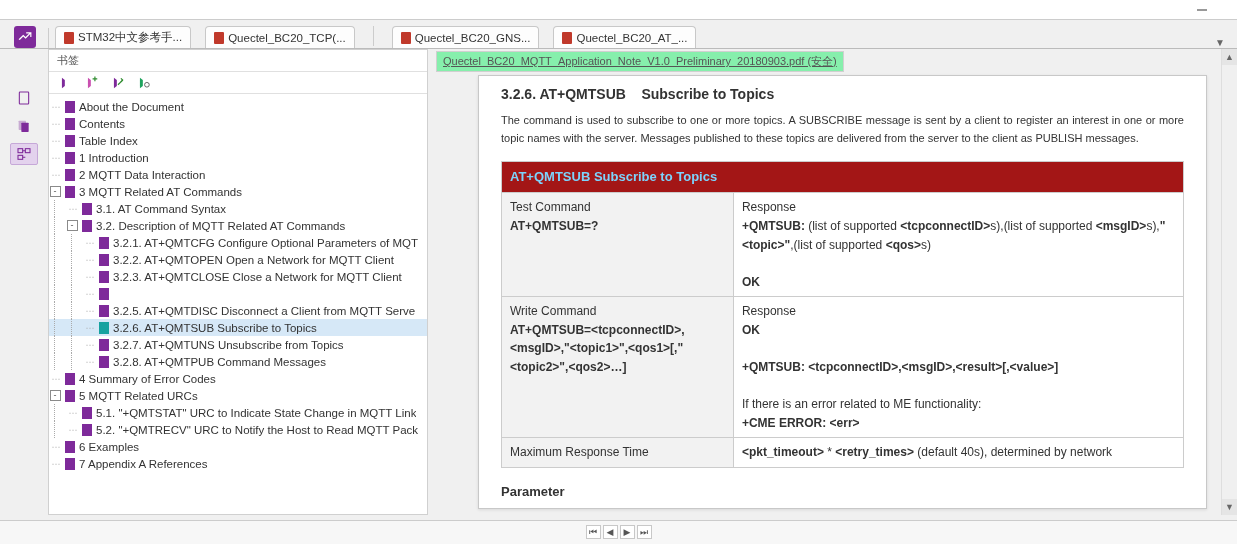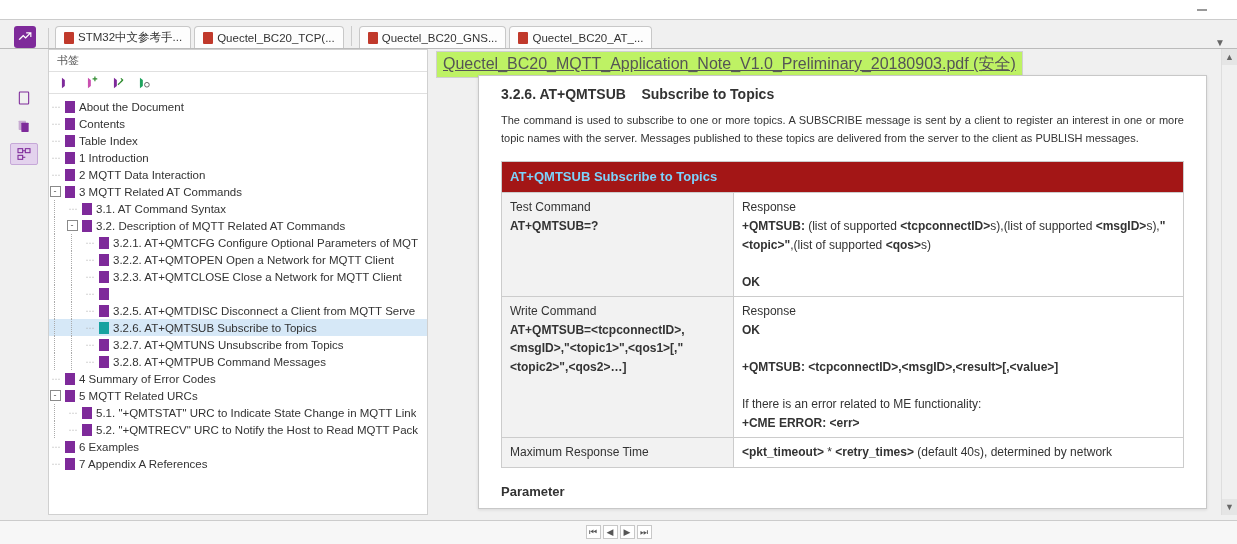--- a/index.html
+++ b/index.html
@@ -46,21 +46,21 @@
 .node.current { background: #d6e8f7; }
 .node .label { overflow: hidden; text-overflow: ellipsis; }
 .exp { width: 11px; height: 11px; border: 1px solid #8a8a8a; display: inline-flex; align-items: center; justify-content: center; font-size: 9px; line-height: 1; margin-right: 2px; background: #fff; color: #555; }
 
 
 .viewer { flex: 1; background: #f0f0f0; position: relative; overflow: hidden; }
 .viewer-scroll { position: absolute; right: 0; top: 0; bottom: 0; width: 16px; background: #f0f0f0; border-left: 1px solid #dedede; }
 .viewer-scroll .up, .viewer-scroll .down { height: 16px; background: #e5e5e5; display: flex; align-items: center; justify-content: center; font-size: 9px; color: #666; }
 .viewer-scroll .down { position: absolute; bottom: 0; left: 0; right: 0; }
 
-.pathbar { position: absolute; left: 8px; top: 2px; padding: 2px 6px; border: 1px solid #d0d0d0; background: #bef264; font-size: 16px; color: #555; text-decoration: underline; }
+.pathbar { position: absolute; left: 8px; top: 2px; padding: 2px 6px; border: 1px solid #d0d0d0; background: #86efac; font-size: 11px; color: #555; text-decoration: underline; }
 
 .page { position: absolute; left: 50px; right: 30px; top: 26px; bottom: 6px; background: #fff; border: 1px solid #c8c8c8; box-shadow: 0 1px 3px rgba(0,0,0,.1); padding: 10px 22px 12px 22px; overflow: hidden; }
 
 .sect-title { font-size: 14px; font-weight: bold; margin-bottom: 10px; }
 .para { font-size: 11px; line-height: 1.6; text-align: justify; margin-bottom: 14px; }
 
 .cmd-table { width: 100%; border-collapse: collapse; font-size: 12px; }
 .cmd-head { background: #a31616; color: #7dd3fc; font-weight: bold; padding: 5px 8px; font-size: 13px; }
 .cmd-table td { border: 1px solid #ccc; padding: 5px 8px; vertical-align: top; line-height: 1.55; }
 .cmd-table .left { width: 34%; background: #f2f2f2; }
@@ -80,21 +80,21 @@
   <div class="topbar-item"></div>
 </div>
 
 <div class="tab-strip">
   <div class="app-icon">
     <svg viewBox="0 0 24 24" width="14" height="14" fill="#ffffff">
         <path d="M3 17l6-6 4 4 8-8v5h2V4h-9v2h5l-6 6-4-4-8 8z"></path>
       </svg>
   </div>
   <span class="divider"></span>
-  <div id="tabs-holder" style="display: flex; gap: 3px;">
+  <div id="tabs-holder" style="display: flex; gap: 14px;">
       <div class="tab">
         <span class="pdf-chip"></span>
         <span>STM32中文参考手...</span>
       </div>
       <div class="tab">
         <span class="pdf-chip"></span>
         <span>Quectel_BC20_TCP(...</span>
       </div>
       <span class="divider"></span>
       <div class="tab">

